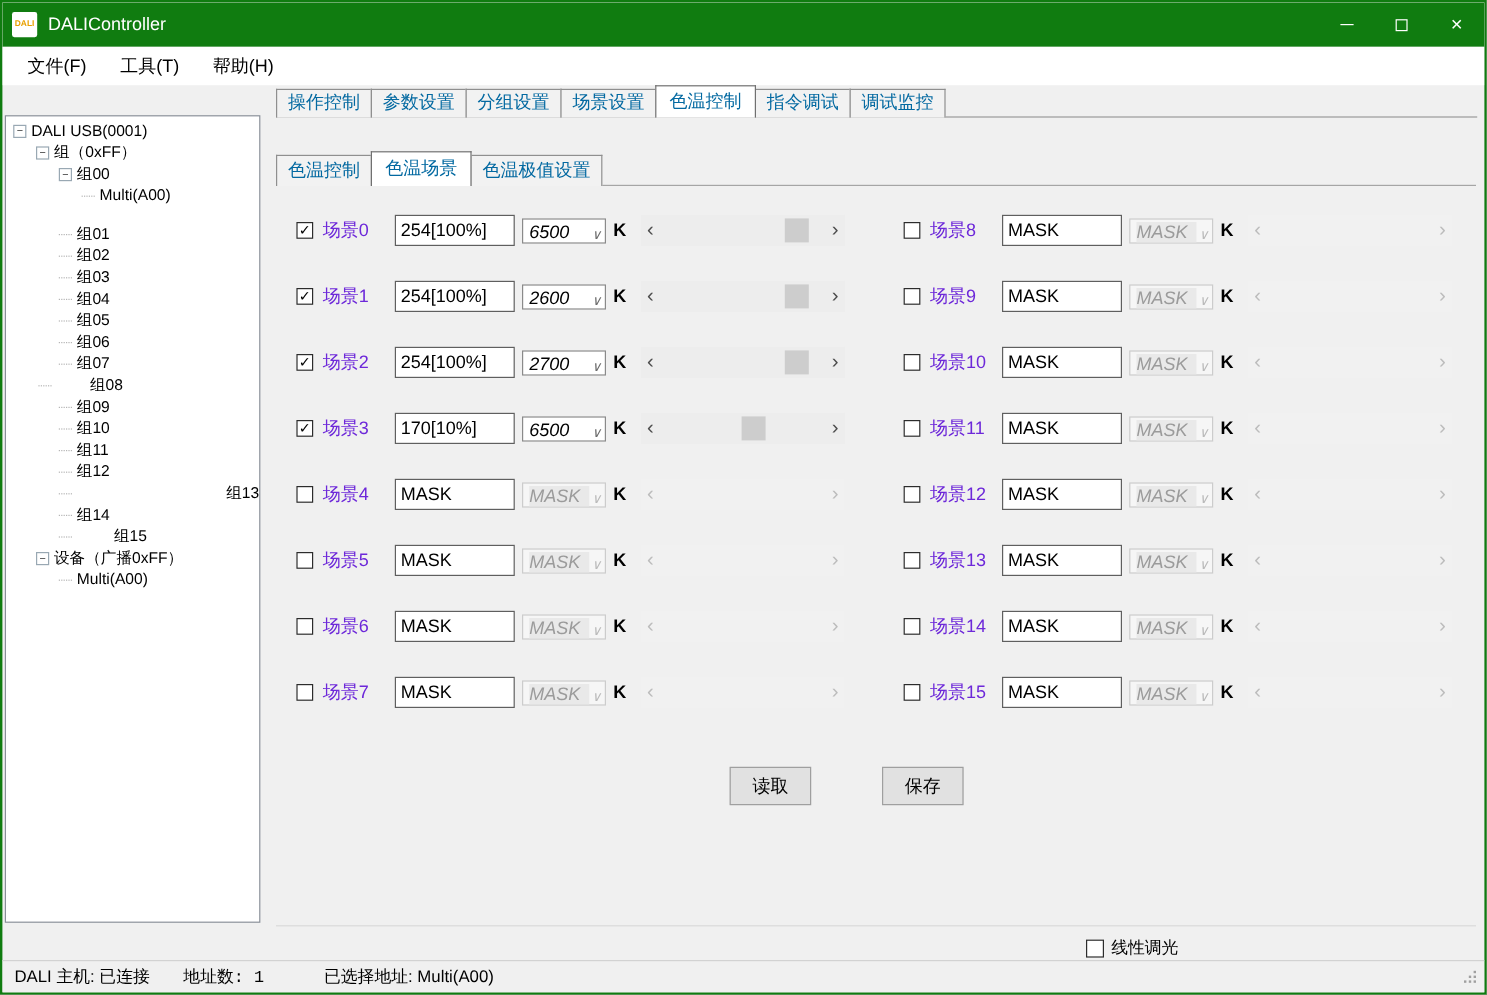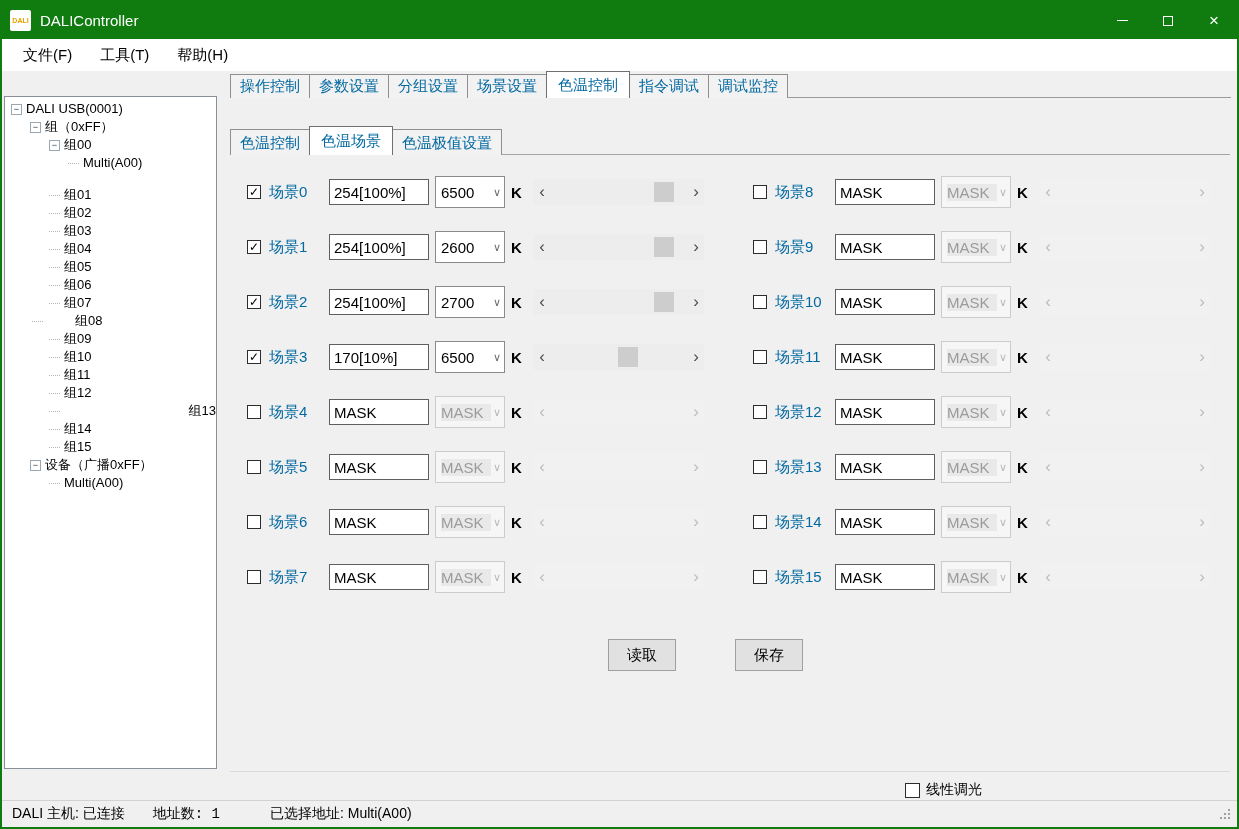--- a/index.html
+++ b/index.html
@@ -72,28 +72,28 @@
   .sub-tabs .tab.active{ height:29px; line-height:28px; }
 
   
   .scene-col{ position:absolute; top:176px; }
   .scene-row{ height:28px; display:flex; align-items:center; margin-bottom:27px; }
   .checkbox{
     width:14px; height:14px; border:1px solid #2c2c2c; background:#fff;
     display:inline-flex; align-items:center; justify-content:center;
     font-size:12px; line-height:1; color:#000; flex:0 0 14px;
   }
-  .scene-label{ width:68px; padding-left:8px; font-size:15px; color:#0369a1; }
+  .scene-label{ width:68px; padding-left:8px; font-size:15px; color:#6d28d9; }
   .scene-input{
     width:100px; height:26px; border:1px solid #5f5f5f; background:#fff;
     font-family:"Liberation Sans", sans-serif; font-size:15px; color:#000; padding:0 4px;
   }
   .dropdown{
-    width:70px; height:32px; margin-left:6px; border:1px solid #8a8a8a; background:#fff;
-    display:inline-flex; align-items:center; font-size:15px; color:#000; padding:0 3px 0 5px;
+    width:70px; height:21px; margin-left:6px; border:1px solid #8a8a8a; background:#fff;
+    display:inline-flex; align-items:flex-end; font-size:15px; color:#000; padding:0 3px 0 5px;font-style:italic;
   }
   .dd-value{ flex:1; overflow:hidden; }
   .chevron{ color:#6a6a6a; font-size:11px; margin-left:2px; }
   .dropdown.dd-disabled{ border-color:#cccccc; background:#f6f6f6; }
   .dropdown.dd-disabled .dd-value{ color:#9b9b9b; background:#e9e9e9; }
   .dropdown.dd-disabled .chevron{ color:#b9b9b9; }
   .k-label{ margin-left:6px; width:14px; font-size:15px; font-weight:bold; color:#000; }
   .scrollbar{
     width:170px; height:26px; margin-left:9px; background:#ededed;
     display:inline-flex; align-items:center; position:relative;
@@ -228,21 +228,21 @@
         <span class="tree-label">组12</span>
       </div>
       <div class="tree-row" style="padding-left: 44px; justify-content: space-between;">
         <span class="expander-spacer"></span>
         <span class="tree-label">组13</span>
       </div>
       <div class="tree-row" style="padding-left: 44px;">
         <span class="expander-spacer"></span>
         <span class="tree-label">组14</span>
       </div>
-      <div class="tree-row" style="padding-left: 44px;">
+      <div class="tree-row" style="padding-left: 44px; gap: 31px;">
         <span class="expander-spacer"></span>
         <span class="tree-label">组15</span>
       </div>
       <div class="tree-row" style="padding-left: 25px;">
         <span class="expander">−</span>
         <span class="tree-label">设备（广播0xFF）</span>
       </div>
       <div class="tree-row" style="padding-left: 44px;">
         <span class="expander-spacer"></span>
         <span class="tree-label">Multi(A00)</span>

